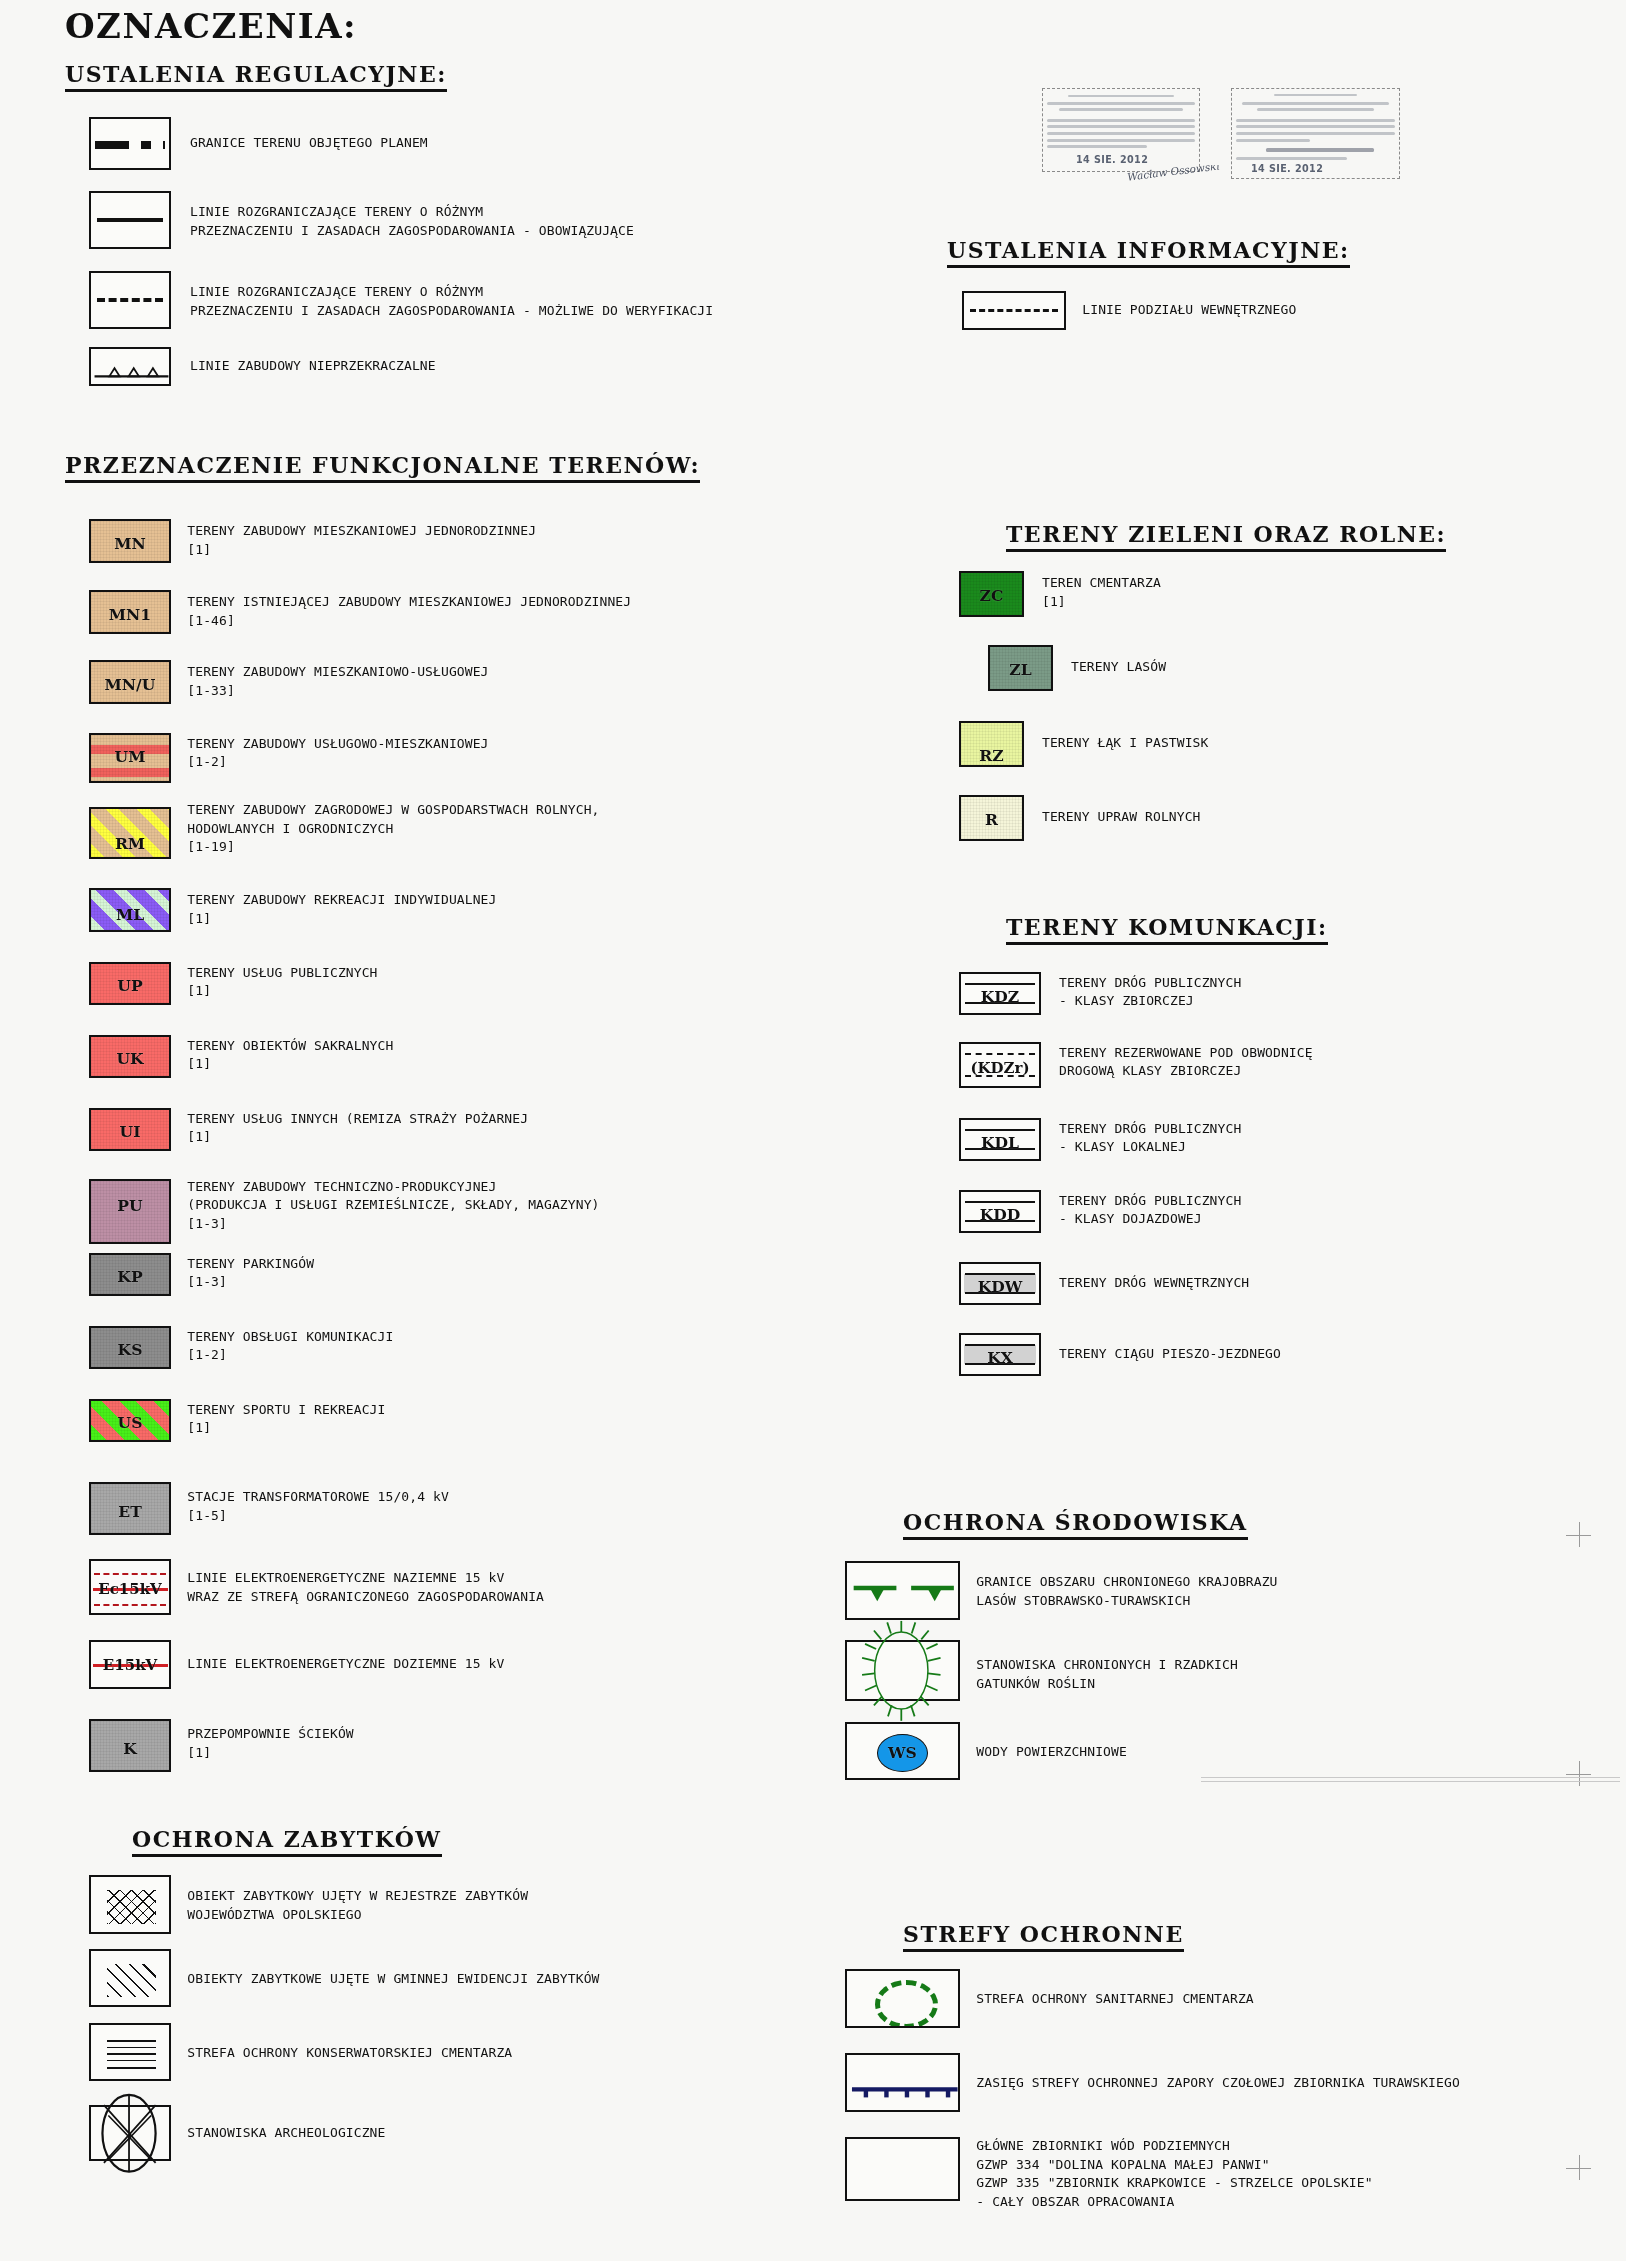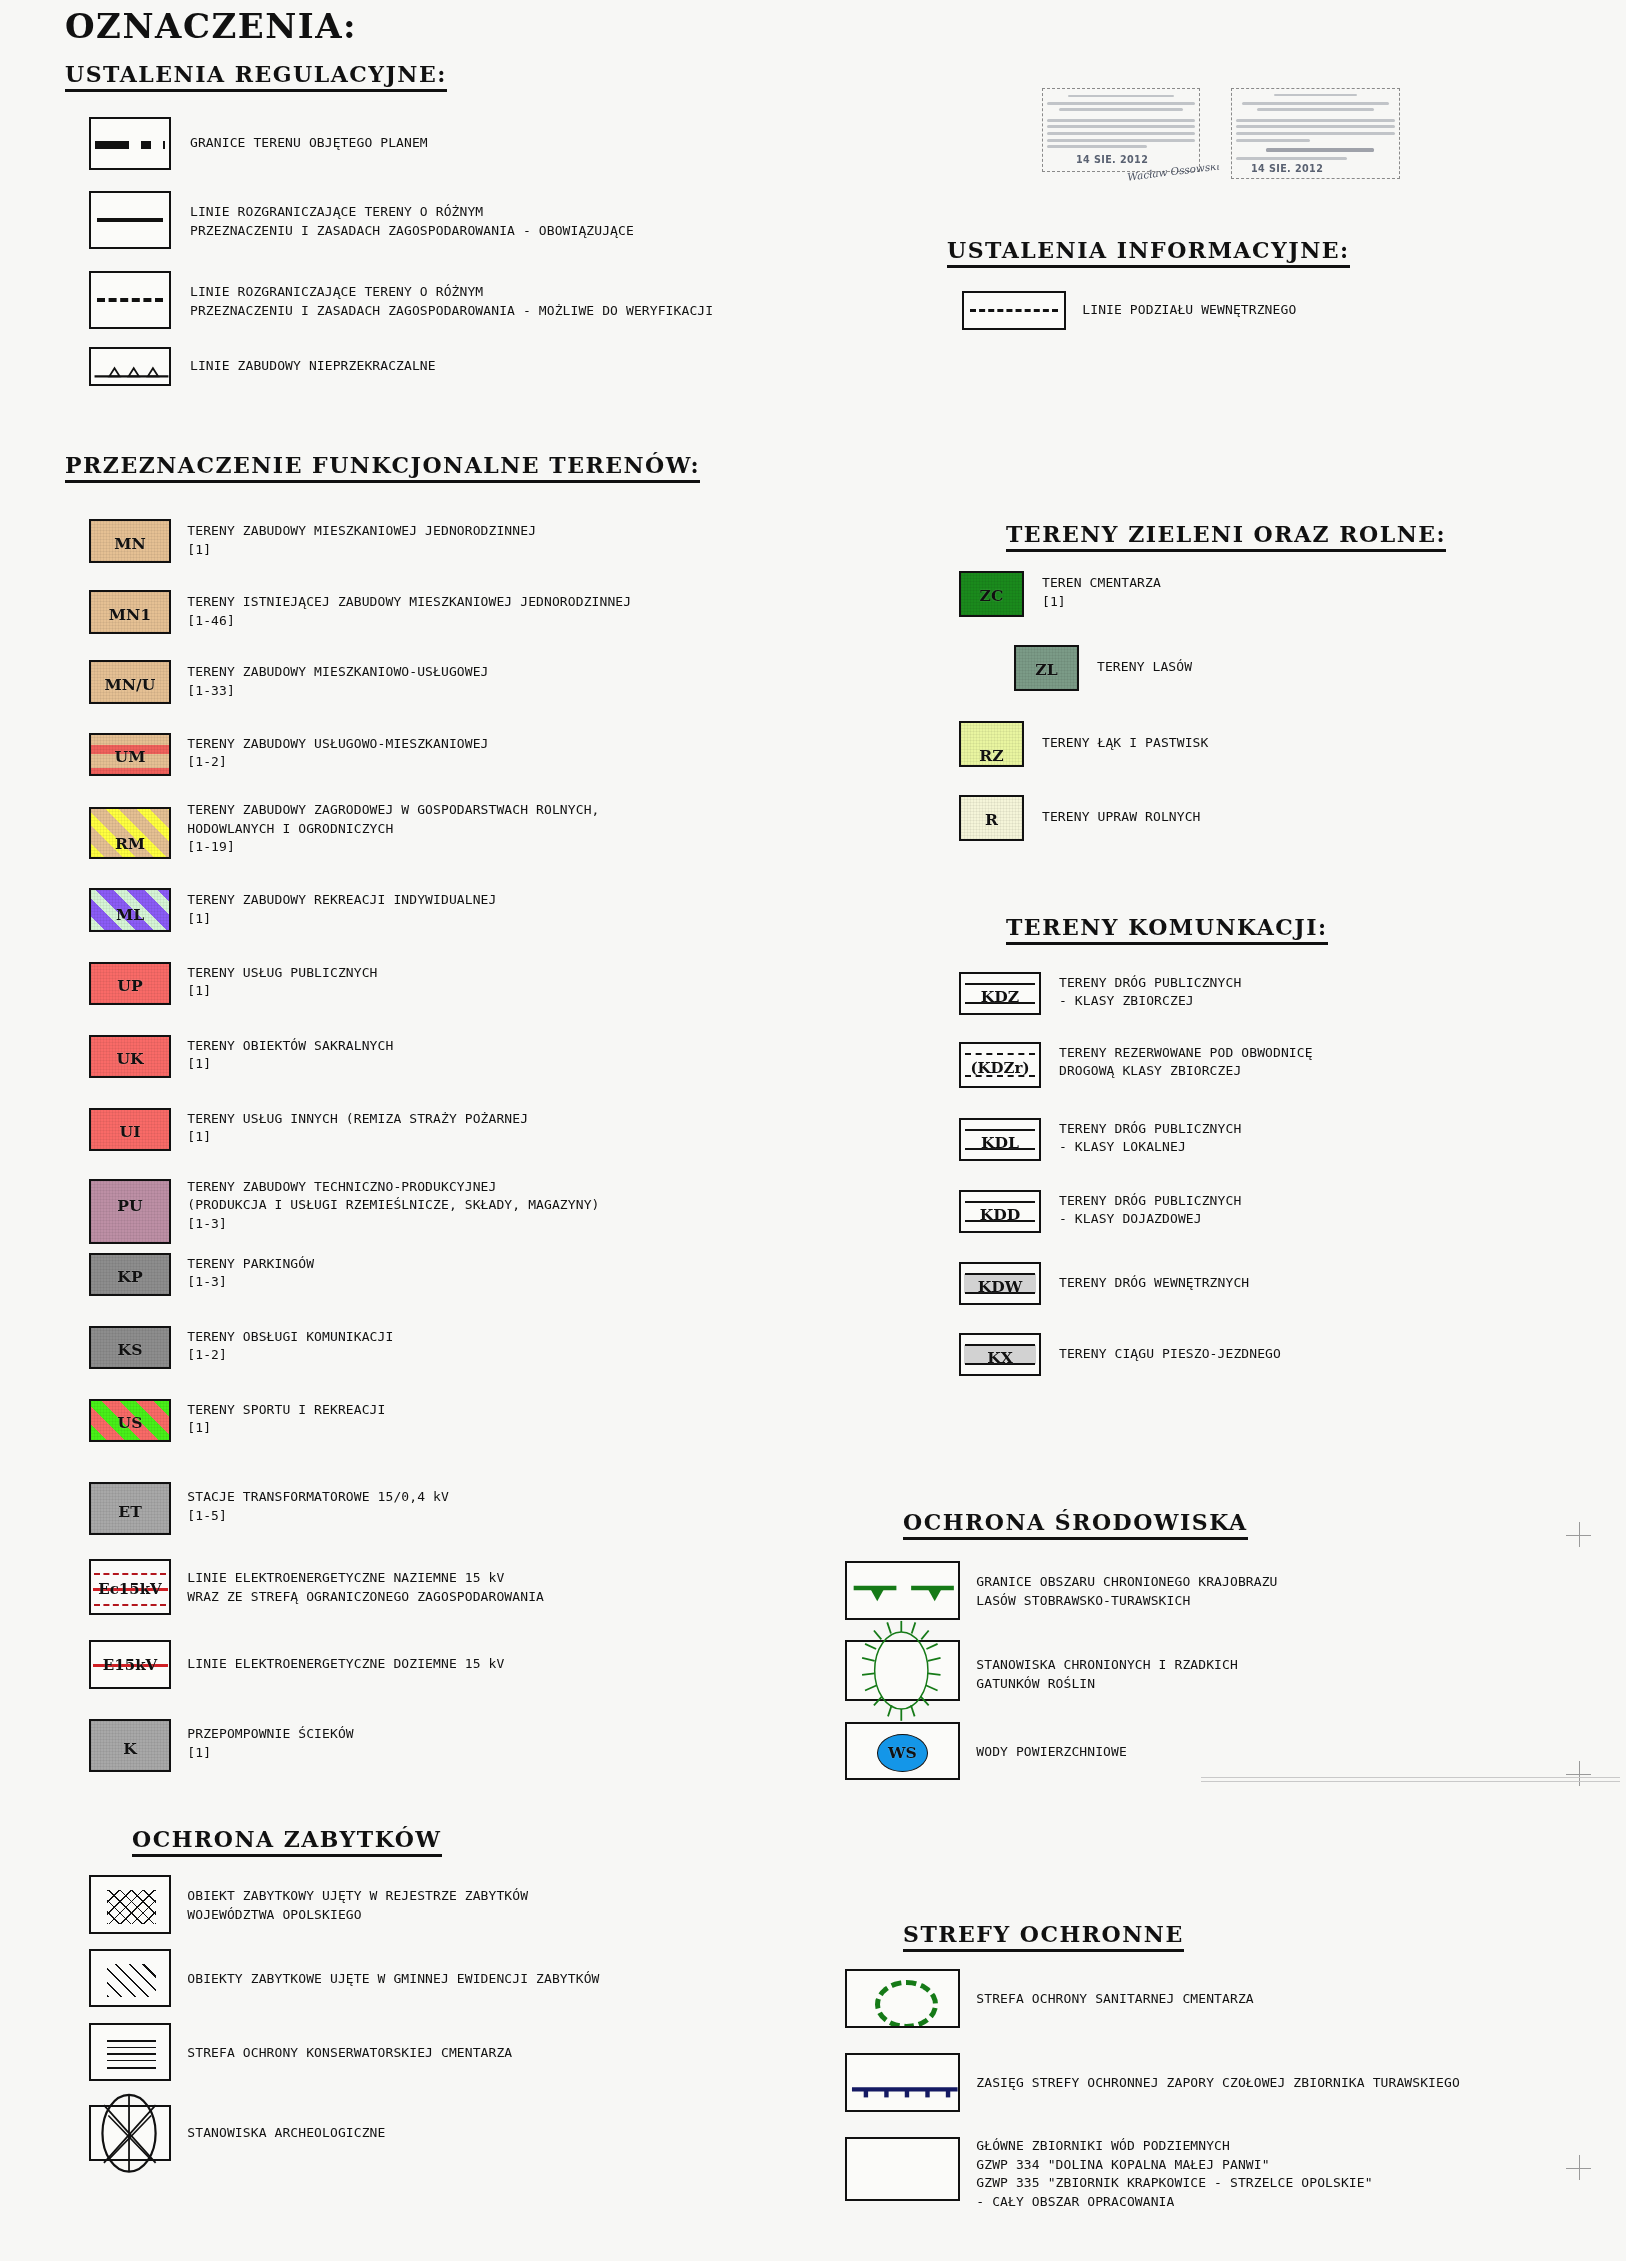--- a/index.html
+++ b/index.html
@@ -270,21 +270,21 @@
       <div class="grain"></div>
       <div class="code" style="top:12.6px;">MN/U</div>
     </div>
     <div style="margin-left:16.3px;margin-top:3px;">
       <div class="lbl">TERENY ZABUDOWY MIESZKANIOWO-USŁUGOWEJ</div>
       <div class="lbl">[1-33]</div>
     </div>
   </div>
 
   <div class="row" style="left:89px;top:733px;">
-    <div class="sw" style="width:82px;height:43px;background:#e5c093;">
+    <div class="sw" style="width:82px;height:50px;background:#e5c093;">
       <div class="tex stripes-red"></div>
       <div class="grain"></div>
       <div class="code" style="top:12px;">UM</div>
     </div>
     <div style="margin-left:16.3px;margin-top:1.5px;">
       <div class="lbl">TERENY ZABUDOWY USŁUGOWO-MIESZKANIOWEJ</div>
       <div class="lbl">[1-2]</div>
     </div>
   </div>
 
@@ -473,21 +473,21 @@
     <div class="sw" style="width:65px;height:46px;background:#1a8a1c;">
       <div class="grain"></div>
       <div class="code" style="top:13.3px;">ZC</div>
     </div>
     <div style="margin-left:18px;margin-top:3px;">
       <div class="lbl">TEREN CMENTARZA</div>
       <div class="lbl">[1]</div>
     </div>
   </div>
 
-  <div class="row" style="left:985px;top:645px;padding-left:29px;">
+  <div class="row" style="left:959px;top:645px;padding-left:29px;">
     <div class="sw" style="width:65px;height:46px;background:#7b9b87;">
       <div class="grain"></div>
       <div class="code" style="top:13.3px;">ZL</div>
     </div>
     <div class="lbl" style="margin-left:18px;margin-top:13.3px;">TERENY LASÓW</div>
   </div>
 
   <div class="row" style="left:959px;top:721px;">
     <div class="sw" style="width:65px;height:46px;background:#e9f5a0;">
       <div class="grain"></div>

